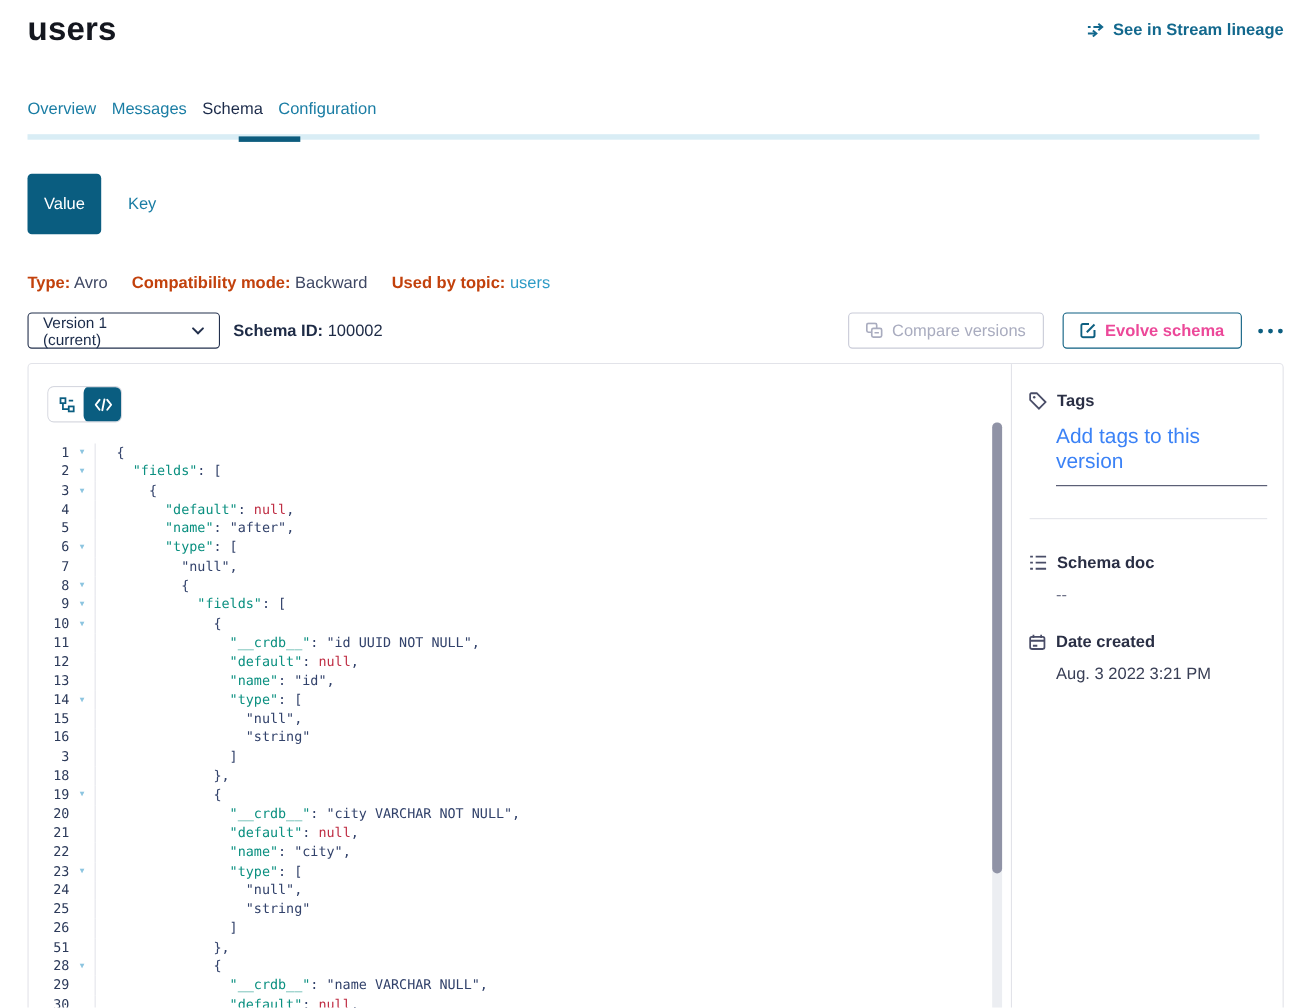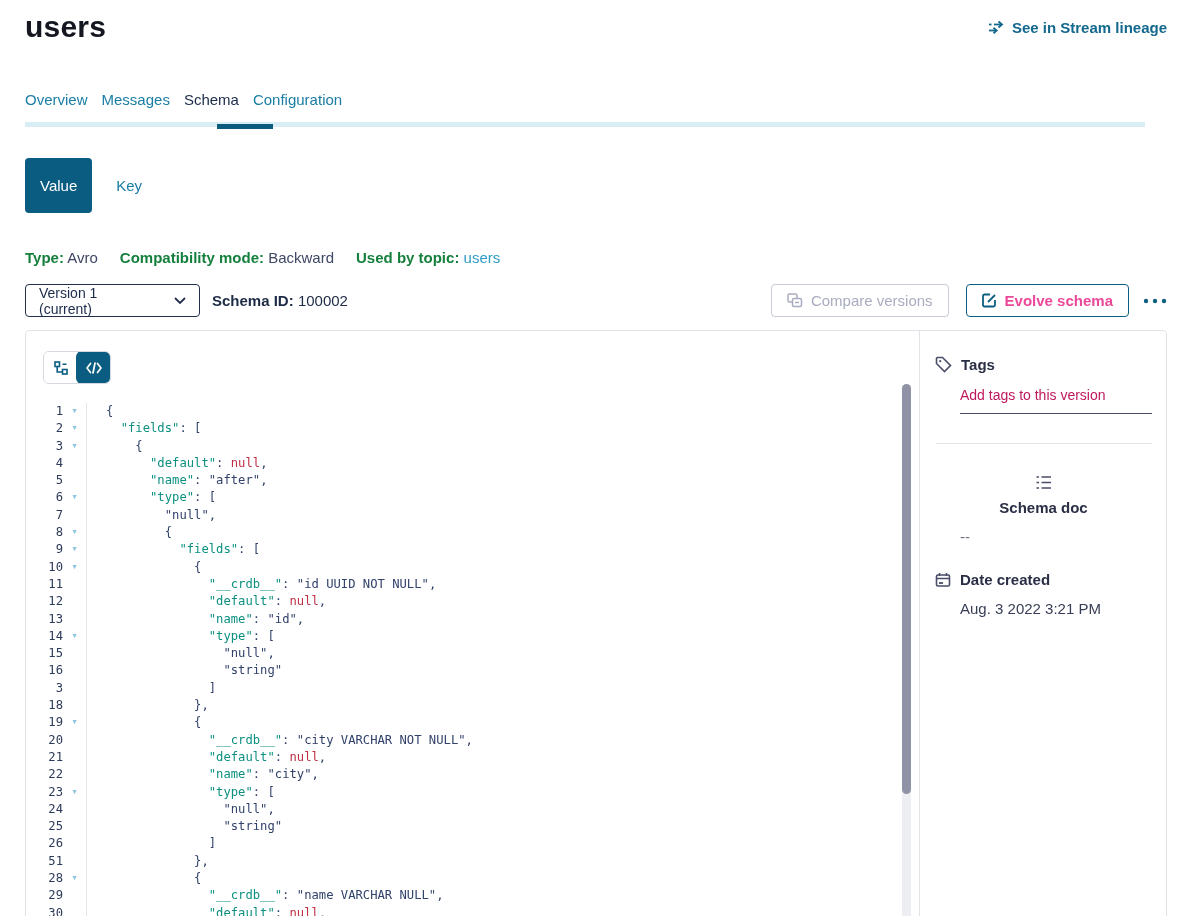--- a/index.html
+++ b/index.html
@@ -22,21 +22,21 @@
   .indicator { position:absolute; left:192px; top:33px; width:56px; height:5px; background:#0d5c7e; }
 
   
   .vk { margin-top:31px; display:flex; align-items:center; }
   .btn-value { background:#0a5d80; color:#fff; font-size:15px; font-weight:500;
     padding:19px 15px; border:none; border-radius:4px; cursor:pointer; }
   .link-key { margin-left:24px; color:#1a7da4; font-size:15px; font-weight:500; cursor:pointer; }
 
   
   .meta { margin-top:36px; font-size:15px; display:flex; gap:22px; }
-  .meta b { color:#15803d; font-weight:700; }
+  .meta b { color:#c2410c; font-weight:700; }
   .meta .v { color:#3e4763; font-weight:400; }
   .meta .lnk { color:#2f9cc6; cursor:pointer; }
 
   
   .vbar { margin-top:18px; display:flex; align-items:center; }
   .select { width:175px; height:33px; border:1px solid #23304d; border-radius:4px;
     display:flex; align-items:center; justify-content:space-between; padding:0 13px;
     font-size:14px; color:#1b2b4a; cursor:pointer; background:#fff;gap:44px; }
   .sid { margin-left:12px; font-size:15px; }
   .sid b { font-weight:700; }
@@ -77,24 +77,24 @@
   .sb-thumb { position:absolute; left:0; top:0; width:9px; height:410px; background:#9093a6;
     border-radius:5px; }
 
   
   .side { position:absolute; top:0; right:0; bottom:0; width:247px; border-left:1px solid #e2e3e9;
     padding:25px 14px 0 15px; }
   .srow { display:flex; align-items:center; gap:9px; }
   .shead { font-size:15px; font-weight:700; color:#2a2f45; }
   .sicon { color:#4a4e68; display:flex; flex:none; }
   .tag-input { margin:14px 0 0 25px; }
-  .tag-ph { font-size:14px; color:#be185d; }
+  .tag-ph { font-size:19px; color:#3b82f6; }
   .tag-line { margin-top:10px; width:192px; height:0; border-bottom:1.5px solid #4a4e68; }
   .sdiv { margin-top:29px; margin-left:1px; border-top:1px solid #e4e5ea; }
-  .sec2 { margin-top:31px;flex-direction:column; }
+  .sec2 { margin-top:31px; }
   .sval { margin:12px 0 0 25px; font-size:15px; color:#6f7389; }
   .sval.dark { color:#383e55; }
 </style>
 </head>
 <body>
 
 <div class="page">
 
   <div class="hdr">
     <div class="title">users</div>

